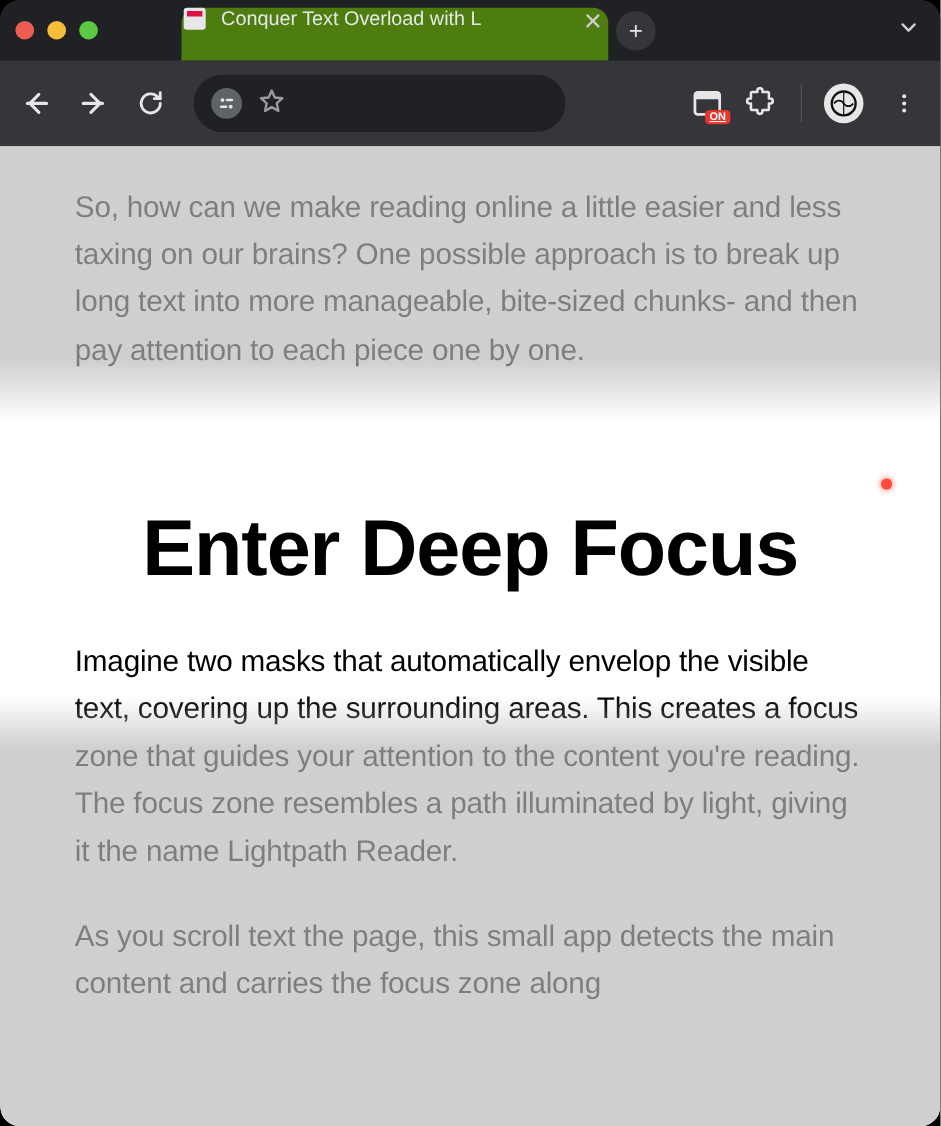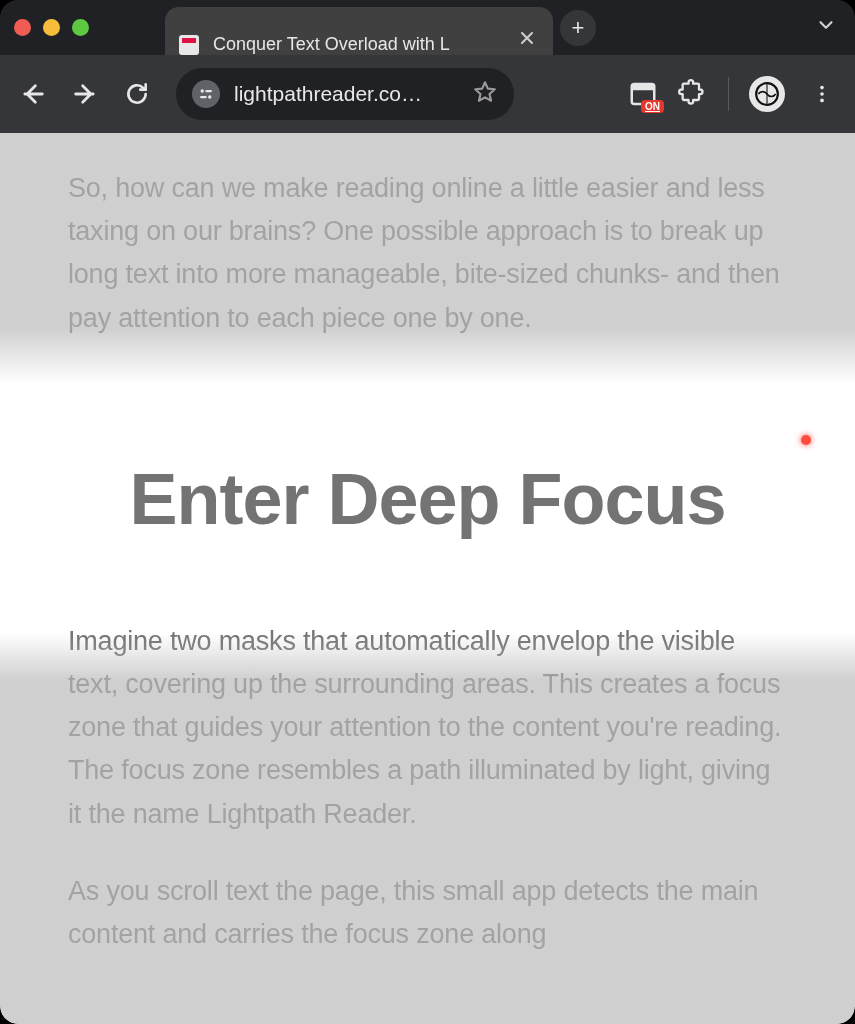--- a/index.html
+++ b/index.html
@@ -7,21 +7,21 @@
   body { background:#000; border-radius:18px; position:relative; }
 
   .chrome { position:absolute; inset:0; border-radius:18px; overflow:hidden; background:#2b2b2d; }
 
   
   .tabstrip { height:55px; background:#202124; display:flex; align-items:center; padding-left:14px; position:relative; }
   .traffic { display:flex; gap:12px; align-items:center; }
   .dot { width:17px; height:17px; border-radius:50%; }
   .dot.red{background:#ee5c54;} .dot.yellow{background:#f6bd3b;} .dot.green{background:#5dc942;}
 
-  .tab { margin-left:105px; height:48px; background:#404040; border-radius:14px 14px 0 0; display:flex; align-items:flex-end; padding:0 14px; gap:14px; position:absolute; left:60px; bottom:0; width:388px;}
+  .tab { margin-left:105px; height:48px; background:#4d7c0f; border-radius:14px 14px 0 0; display:flex; align-items:flex-start; padding:0 2px; gap:14px; position:absolute; left:60px; bottom:0; width:388px;}
   .favicon { width:20px; height:20px; background:#e7e7e7; border-radius:3px; display:flex; align-items:center; justify-content:center; font-size:12px; color:#333; position:relative;}
   .favicon::before{content:"";position:absolute;top:3px;left:3px;right:3px;height:5px;background:#d14;}
   .tab-title { color:#e7e7e7; font-size:18px; white-space:nowrap; overflow:hidden; text-overflow:ellipsis; flex:1; }
   .tab-close { color:#cfcfcf; font-size:18px; cursor:pointer; padding:4px;}
   .newtab { position:absolute; left:560px; top:10px; width:36px; height:36px; border-radius:50%; background:#35363a; color:#e7e7e7; display:flex; align-items:center; justify-content:center; font-size:22px; cursor:pointer;}
   .winmenu { position:absolute; right:18px; top:14px; color:#cfcfcf; }
 
   
   .toolbar { height:78px; background:#35363a; display:flex; align-items:center; padding:0 16px; gap:18px; }
   .tbtn { width:34px; height:34px; display:flex; align-items:center; justify-content:center; color:#e6e6e6; cursor:pointer; }
@@ -33,23 +33,23 @@
   .ext-icon { width:30px; height:30px; position:relative; color:#e6e6e6; }
   .on-badge { position:absolute; bottom:-4px; right:-6px; background:#e8362d; color:#fff; font-size:10px; font-weight:700; padding:1px 4px; border-radius:4px;text-decoration:underline; }
   .divider { width:1px; height:34px; background:#5a5a5a; }
   .avatar { width:36px; height:36px; border-radius:50%; background:#e7e7e7; display:flex; align-items:center; justify-content:center; overflow:hidden; }
   .avatar svg{width:26px;height:26px;}
   .kebab { color:#e6e6e6; font-size:22px; letter-spacing:2px; }
 
   
   .viewport { position:absolute; top:133px; left:0; right:0; bottom:0; background:#fff; overflow:hidden; border-radius:0 0 18px 18px;}
   .page { position:absolute; inset:0; padding:0 0; }
-  .content { padding:0 68px; color:#737373; }
+  .content { padding:0 68px; color:#000000; }
   .para { font-size:27px; line-height:1.6; letter-spacing:-0.2px; margin-top:34px; font-weight:450;}
-  .heading { font-size:72px; font-weight:700; text-align:center; margin:118px 0 80px; letter-spacing:-1px;}
+  .heading { font-size:72px; font-weight:700; text-align:center; margin:118px 0 40px; letter-spacing:-1px;}
   
   .mask { position:absolute; left:0; right:0; background:linear-gradient(#b9b9b9,#b9b9b9); opacity:0.68; pointer-events:none;}
   .mask.top { top:0; height:250px; background:linear-gradient(to bottom,#b9b9b9 0%,#b9b9b9 78%, rgba(185,185,185,0) 100%);}
   .mask.bottom { top:500px; bottom:0; background:linear-gradient(to top,#b9b9b9 0%,#b9b9b9 88%, rgba(185,185,185,0) 100%);}
   .red-dot{ position:absolute; right:44px; top:302px; width:10px;height:10px;border-radius:50%;background:#ff4b3e; box-shadow:0 0 6px #ff4b3e; }
 
 </style>
 </head>
 <body>
 
@@ -98,21 +98,20 @@
 
     <div class="omnibox">
       <div class="site-chip">
         <svg width="18" height="18" viewBox="0 0 24 24">
             <circle cx="7" cy="8" r="2.3" fill="#e6e6e6"></circle>
             <rect x="11" y="6.5" width="9" height="3" rx="1.5" fill="#e6e6e6"></rect>
             <circle cx="17" cy="16" r="2.3" fill="#e6e6e6"></circle>
             <rect x="4" y="14.5" width="9" height="3" rx="1.5" fill="#e6e6e6"></rect>
           </svg>
       </div>
-      <div class="omni-text">lightpathreader.co…</div>
       <div class="star">
         <svg width="26" height="26" viewBox="0 0 24 24">
             <path d="M12 3l2.6 5.9 6.4.6-4.8 4.3 1.4 6.3L12 17l-5.6 3.1 1.4-6.3L3 9.5l6.4-.6L12 3z" fill="none" stroke="#9a9a9a" stroke-width="2" stroke-linejoin="round"></path>
           </svg>
       </div>
     </div>
 
     <div class="ext-area">
       <div class="ext-icon">
         <svg width="30" height="30" viewBox="0 0 24 24">

